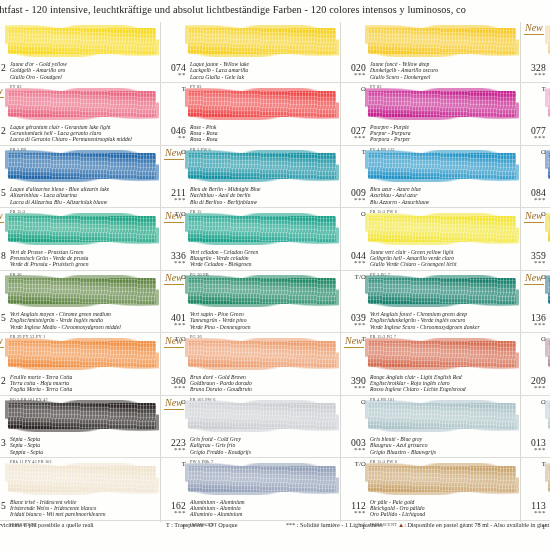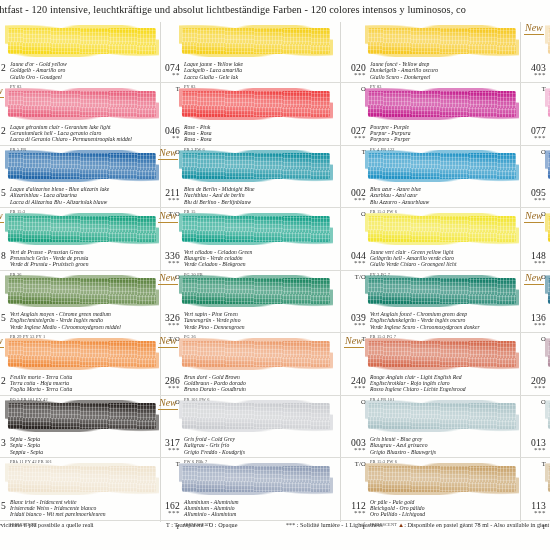--- a/index.html
+++ b/index.html
@@ -19,21 +19,21 @@
     font-size:10.3px;letter-spacing:.1px;white-space:nowrap;
     color:#1a1a18;
   }
   .masthead .inner{margin-left:-12px;}
 
   
   .grid{position:absolute;left:0;top:22px;width:550px;height:500px;}
   .row{position:absolute;left:0;width:550px;height:90px;}
   .cell{position:absolute;top:0;width:180px;height:90px;}
   .c0{left:-18px;}
-  .c1{left:156px;}
+  .c1{left:162px;}
   .c2{left:342px;}
   .c3{left:522px;}
 
   
   .swatch-wrap{position:absolute;left:26px;top:2px;width:152px;height:36px;}
   .swatch{
     position:absolute;left:0;top:4px;width:148px;height:26px;
     border-radius:2px;
     opacity:.97;
   }
@@ -167,21 +167,21 @@
             <div>Dunkelgelb - Amarillo oscuro</div>
             <div>Giallo Scuro - Donkergeel</div>
           </div>
           <div class="pig">PY 83</div>
         </div>
         <div class="cell c3">
           <div class="swatch-wrap">
             <div class="swatch" style="background: rgb(243, 211, 154);"></div>
           </div>
           <div class="newtag">New</div>
-          <div class="num">403</div>
+          <div class="num">328</div>
           <div class="stars">***</div>
           <div class="opac">T</div>
         </div>
       </div>
       <div class="hrule" style="top: 122.5px;"></div>
       <div class="row" style="top: 62.5px;">
         <div class="cell c0">
           <div class="swatch-wrap">
             <div class="swatch" style="background: rgb(233, 96, 124);"></div>
           </div>
@@ -261,35 +261,35 @@
             <div>Bleu de Berlin - Midnight Blue</div>
             <div>Nachtblau - Azul de berlín</div>
             <div>Blu di Berlino - Berlijnblauw</div>
           </div>
           <div class="pig">PB 15</div>
         </div>
         <div class="cell c2">
           <div class="swatch-wrap">
             <div class="swatch" style="background: rgb(27, 144, 196);"></div>
           </div>
-          <div class="num">002</div>
+          <div class="num">009</div>
           <div class="stars">***</div>
           <div class="opac">O</div>
           <div class="names">
             <div>Bleu azur - Azure blue</div>
             <div>Azurblau - Azul azur</div>
             <div>Blu Azzurro - Azuurblauw</div>
           </div>
           <div class="pig">PB 15:3 PW 6</div>
         </div>
         <div class="cell c3">
           <div class="swatch-wrap">
             <div class="swatch" style="background: rgb(58, 111, 180);"></div>
           </div>
-          <div class="num">095</div>
+          <div class="num">084</div>
           <div class="stars">***</div>
           <div class="opac">O</div>
         </div>
       </div>
       <div class="hrule" style="top: 247.5px;"></div>
       <div class="row" style="top: 187.5px;">
         <div class="cell c0">
           <div class="swatch-wrap">
             <div class="swatch" style="background: rgb(17, 160, 125);"></div>
           </div>
@@ -331,21 +331,21 @@
             <div>Gelbgrün hell - Amarillo verde claro</div>
             <div>Giallo Verde Chiaro - Groengeel licht</div>
           </div>
           <div class="pig">PY 3 PG 7</div>
         </div>
         <div class="cell c3">
           <div class="swatch-wrap">
             <div class="swatch" style="background: rgb(243, 211, 28);"></div>
           </div>
           <div class="newtag">New</div>
-          <div class="num">148</div>
+          <div class="num">359</div>
           <div class="stars">***</div>
           <div class="opac">O</div>
         </div>
       </div>
       <div class="hrule" style="top: 310px;"></div>
       <div class="row" style="top: 250px;">
         <div class="cell c0">
           <div class="swatch-wrap">
             <div class="swatch" style="background: rgb(88, 128, 58);"></div>
           </div>
@@ -357,21 +357,21 @@
             <div>Englischmixtelgrün - Verde Inglés medio</div>
             <div>Verde Inglese Medio - Chroomoxydgroen middel</div>
           </div>
           <div class="pig">PB 29 PY 53 PY 1</div>
         </div>
         <div class="cell c1">
           <div class="swatch-wrap">
             <div class="swatch" style="background: rgb(23, 132, 94);"></div>
           </div>
           <div class="newtag">New</div>
-          <div class="num">326</div>
+          <div class="num">401</div>
           <div class="stars">***</div>
           <div class="opac">T/O</div>
           <div class="names">
             <div>Vert sapin - Pine Green</div>
             <div>Tannengrün - Verde pino</div>
             <div>Verde Pino - Dennengroen</div>
           </div>
           <div class="pig">PG 36</div>
         </div>
         <div class="cell c2">
@@ -413,36 +413,36 @@
             <div>Terra cotta - Hoja muerta</div>
             <div>Foglia Morta - Terra Cotta</div>
           </div>
           <div class="pig">PO 5 PR 101 PY 42</div>
         </div>
         <div class="cell c1">
           <div class="swatch-wrap">
             <div class="swatch" style="background: rgb(236, 154, 106);"></div>
           </div>
           <div class="newtag">New</div>
-          <div class="num">286</div>
+          <div class="num">360</div>
           <div class="stars">***</div>
           <div class="opac">O</div>
           <div class="names">
             <div>Brun doré - Gold Brown</div>
             <div>Goldbraun - Pardo dorado</div>
             <div>Bruno Dorato - Goudbruin</div>
           </div>
           <div class="pig">PR 101 PW 6</div>
         </div>
         <div class="cell c2">
           <div class="swatch-wrap">
             <div class="swatch" style="background: rgb(212, 103, 74);"></div>
           </div>
           <div class="newtag">New</div>
-          <div class="num">240</div>
+          <div class="num">390</div>
           <div class="stars">***</div>
           <div class="opac">O</div>
           <div class="names">
             <div>Rouge Anglais clair - Light English Red</div>
             <div>Englischrotklar - Rojo inglés claro</div>
             <div>Rosso Inglese Chiaro - Lichte Engelsrood</div>
           </div>
           <div class="pig">PR 4 PR 101</div>
         </div>
         <div class="cell c3">
@@ -468,21 +468,21 @@
             <div>Sepia - Sepia</div>
             <div>Seppia - Sepia</div>
           </div>
           <div class="pig">PBk 11 PY 42 PR 101</div>
         </div>
         <div class="cell c1">
           <div class="swatch-wrap">
             <div class="swatch" style="background: rgb(201, 203, 207);"></div>
           </div>
           <div class="newtag">New</div>
-          <div class="num">317</div>
+          <div class="num">223</div>
           <div class="stars">***</div>
           <div class="opac">T</div>
           <div class="names">
             <div>Gris froid - Cold Grey</div>
             <div>Kaltgrau - Gris frío</div>
             <div>Grigio Freddo - Koudgrijs</div>
           </div>
           <div class="pig">PW 6 PBk 7</div>
         </div>
         <div class="cell c2">

